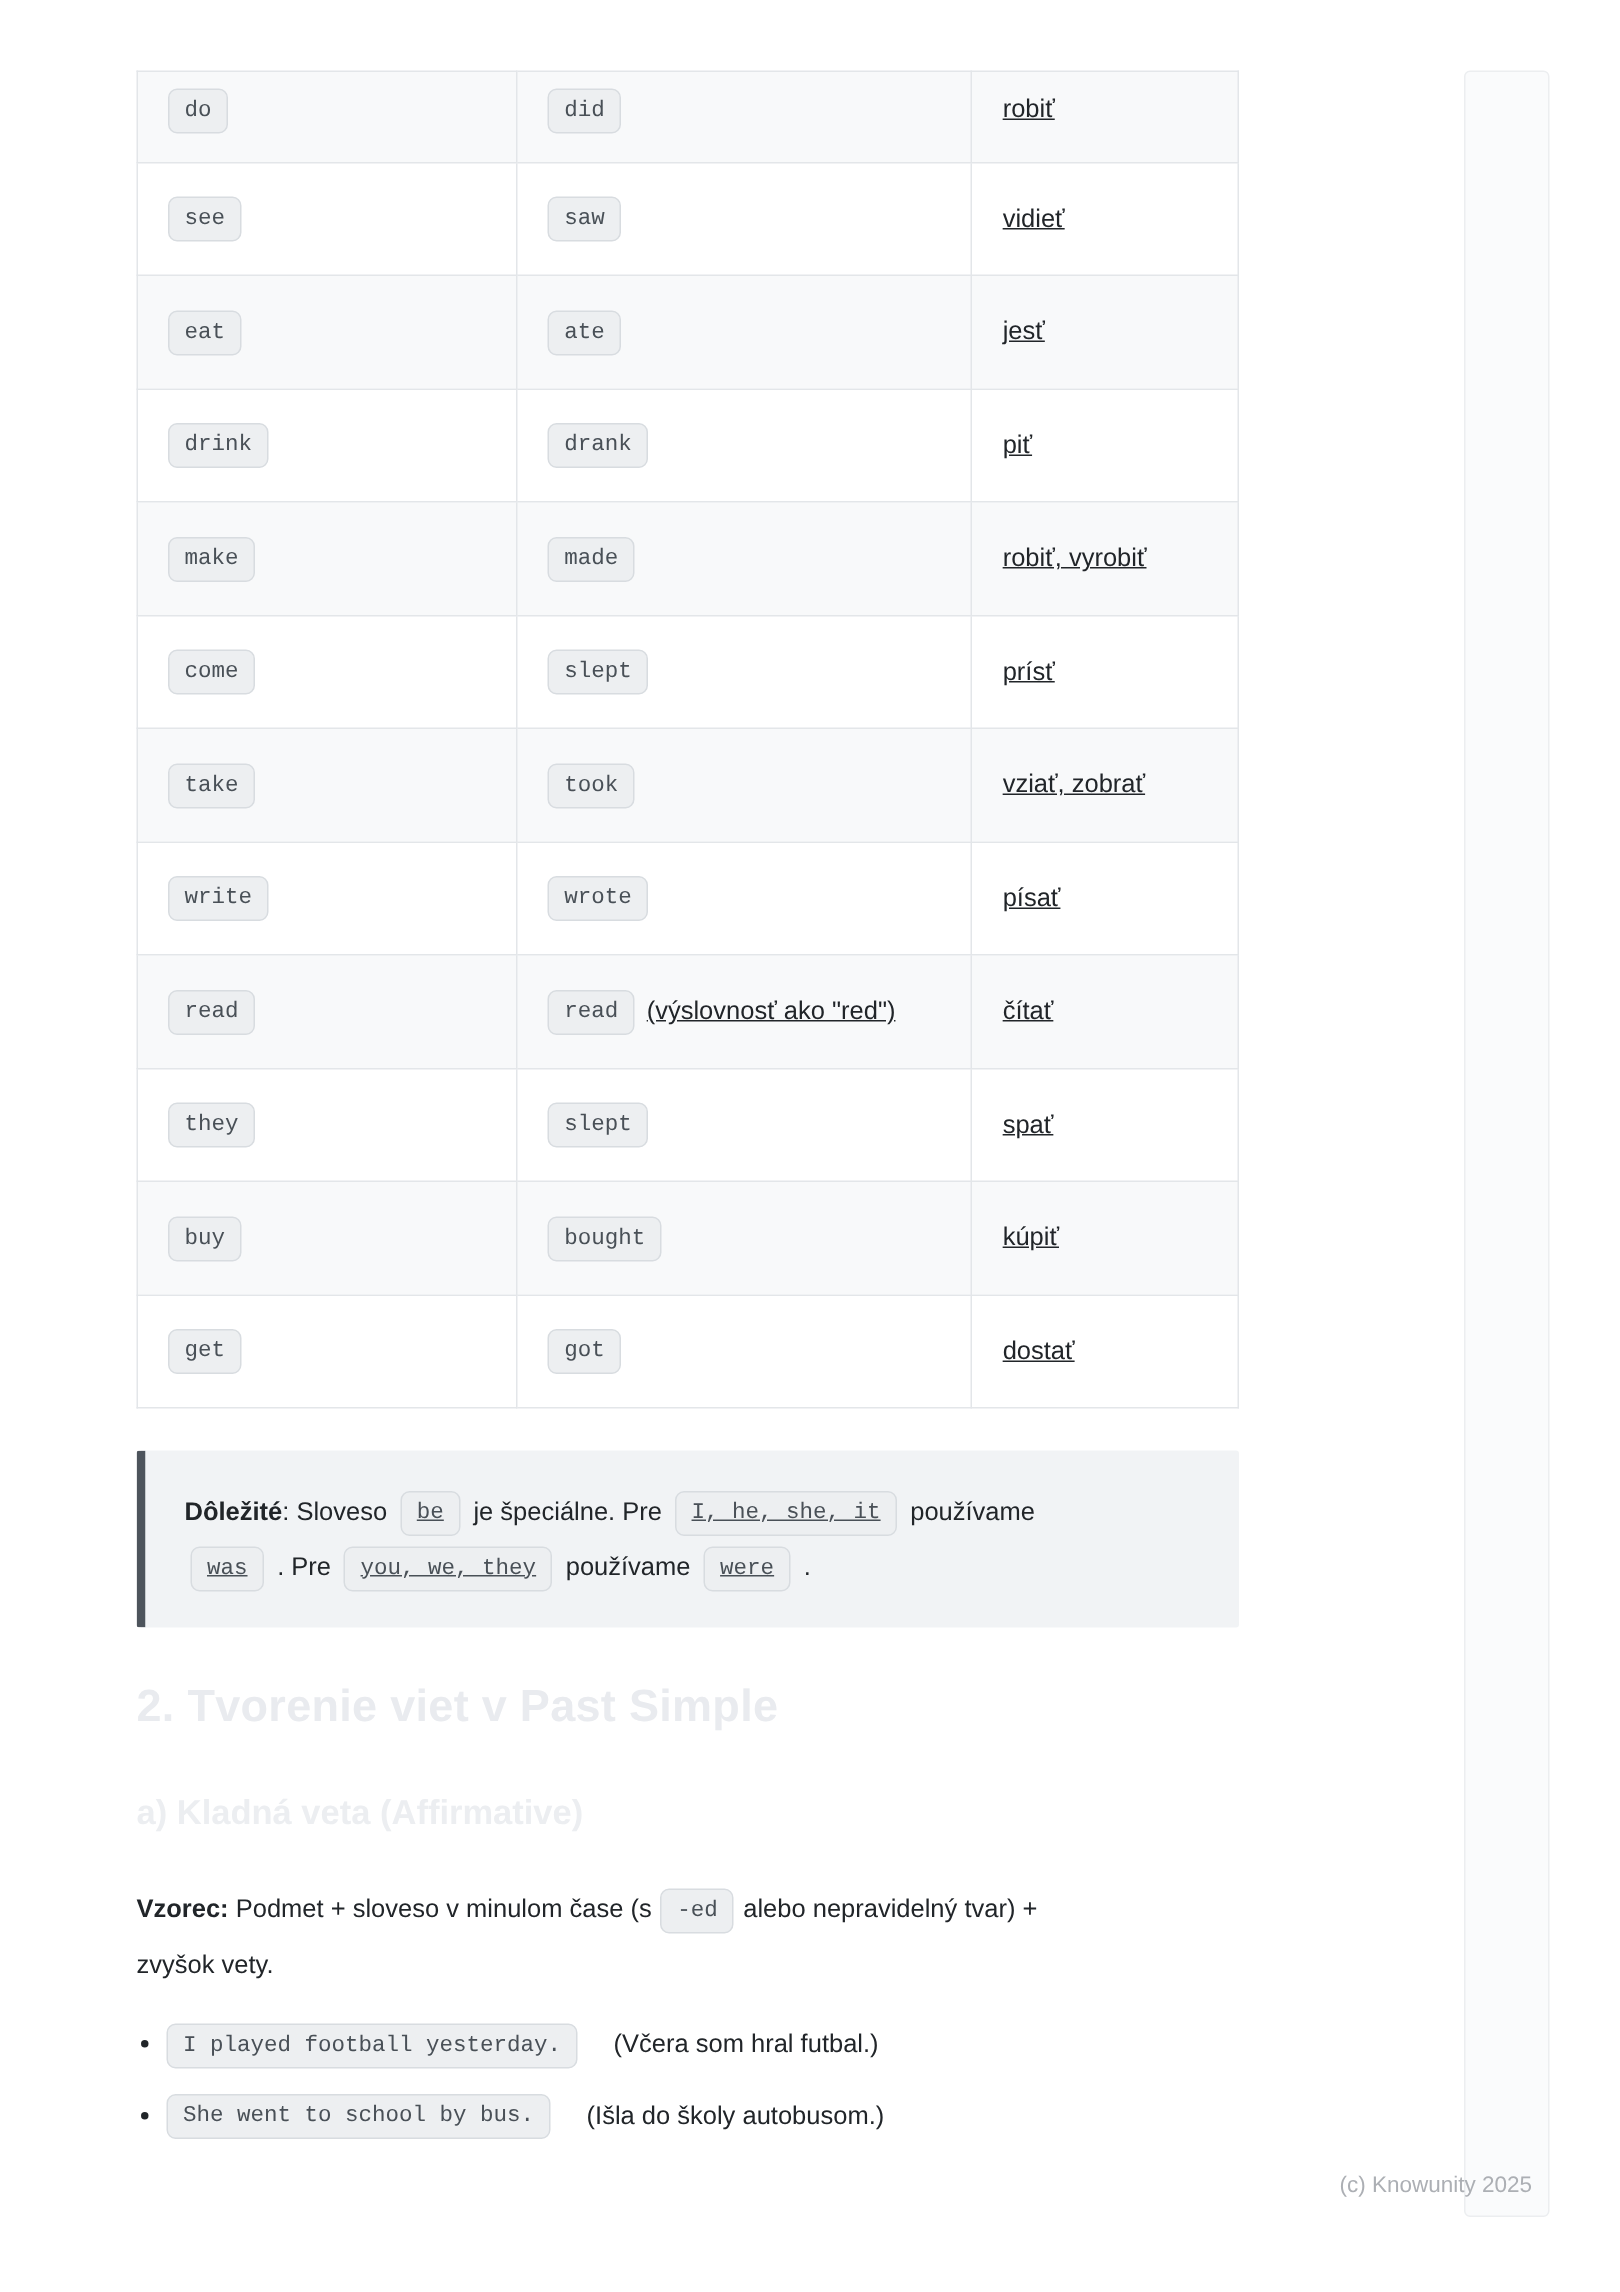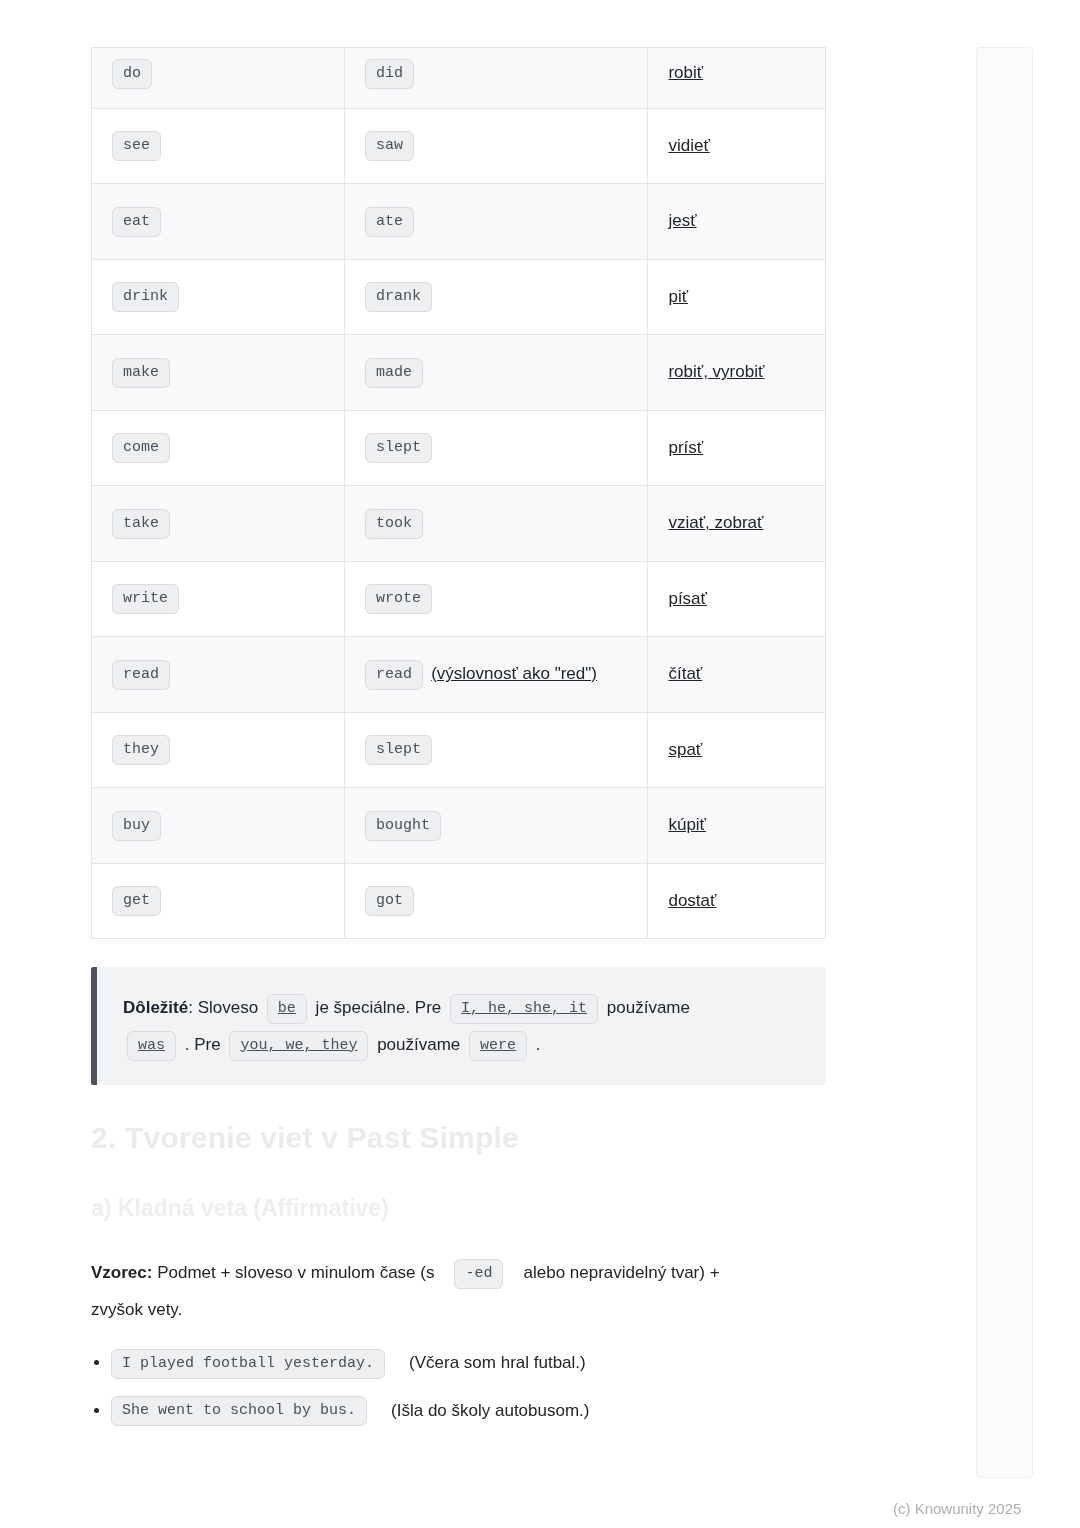--- a/index.html
+++ b/index.html
@@ -35,34 +35,34 @@
     border-radius: 2px; padding: 22px 26px; font-size: 17px; line-height: 37px;
   }
   .callout .chip { margin: 0 4px; text-decoration: underline; }
 
   
   h2.faded { margin-top: 36px; font-size: 30px; font-weight: bold; color: #e9ebef; letter-spacing: 0.2px; }
   h3.faded { margin-top: 40px; font-size: 23px; font-weight: bold; color: #eceef1; }
 
   
   .formula { margin-top: 32px; font-size: 17px; line-height: 37px; }
-  .formula .chip { margin: 0 20px; }
+  .formula .chip { margin: 0 6px; }
 
   
   ul.examples { margin-top: 20px; padding-left: 20px; font-size: 17px; }
   ul.examples li { margin-bottom: 17px; line-height: 29px; color: #212529; }
   ul.examples .chip { margin-right: 24px; }
 
   
   .side-strip {
     position: absolute; left: 976px; top: 47px; width: 57px; height: 1431px;
     background: #fafbfc; border: 1px solid #eceef0; border-radius: 4px;
   }
   .copyright {
-    position: absolute; left: 893px; top: 1500px; z-index: 2;
+    position: absolute; left: 893px; top: 1448px; z-index: 2;
     font-size: 15px; color: #acafb4; white-space: nowrap;
   }
 </style>
 </head>
 <body>
 
 <div class="content">
 
   <table class="verbs">
     <tbody>

